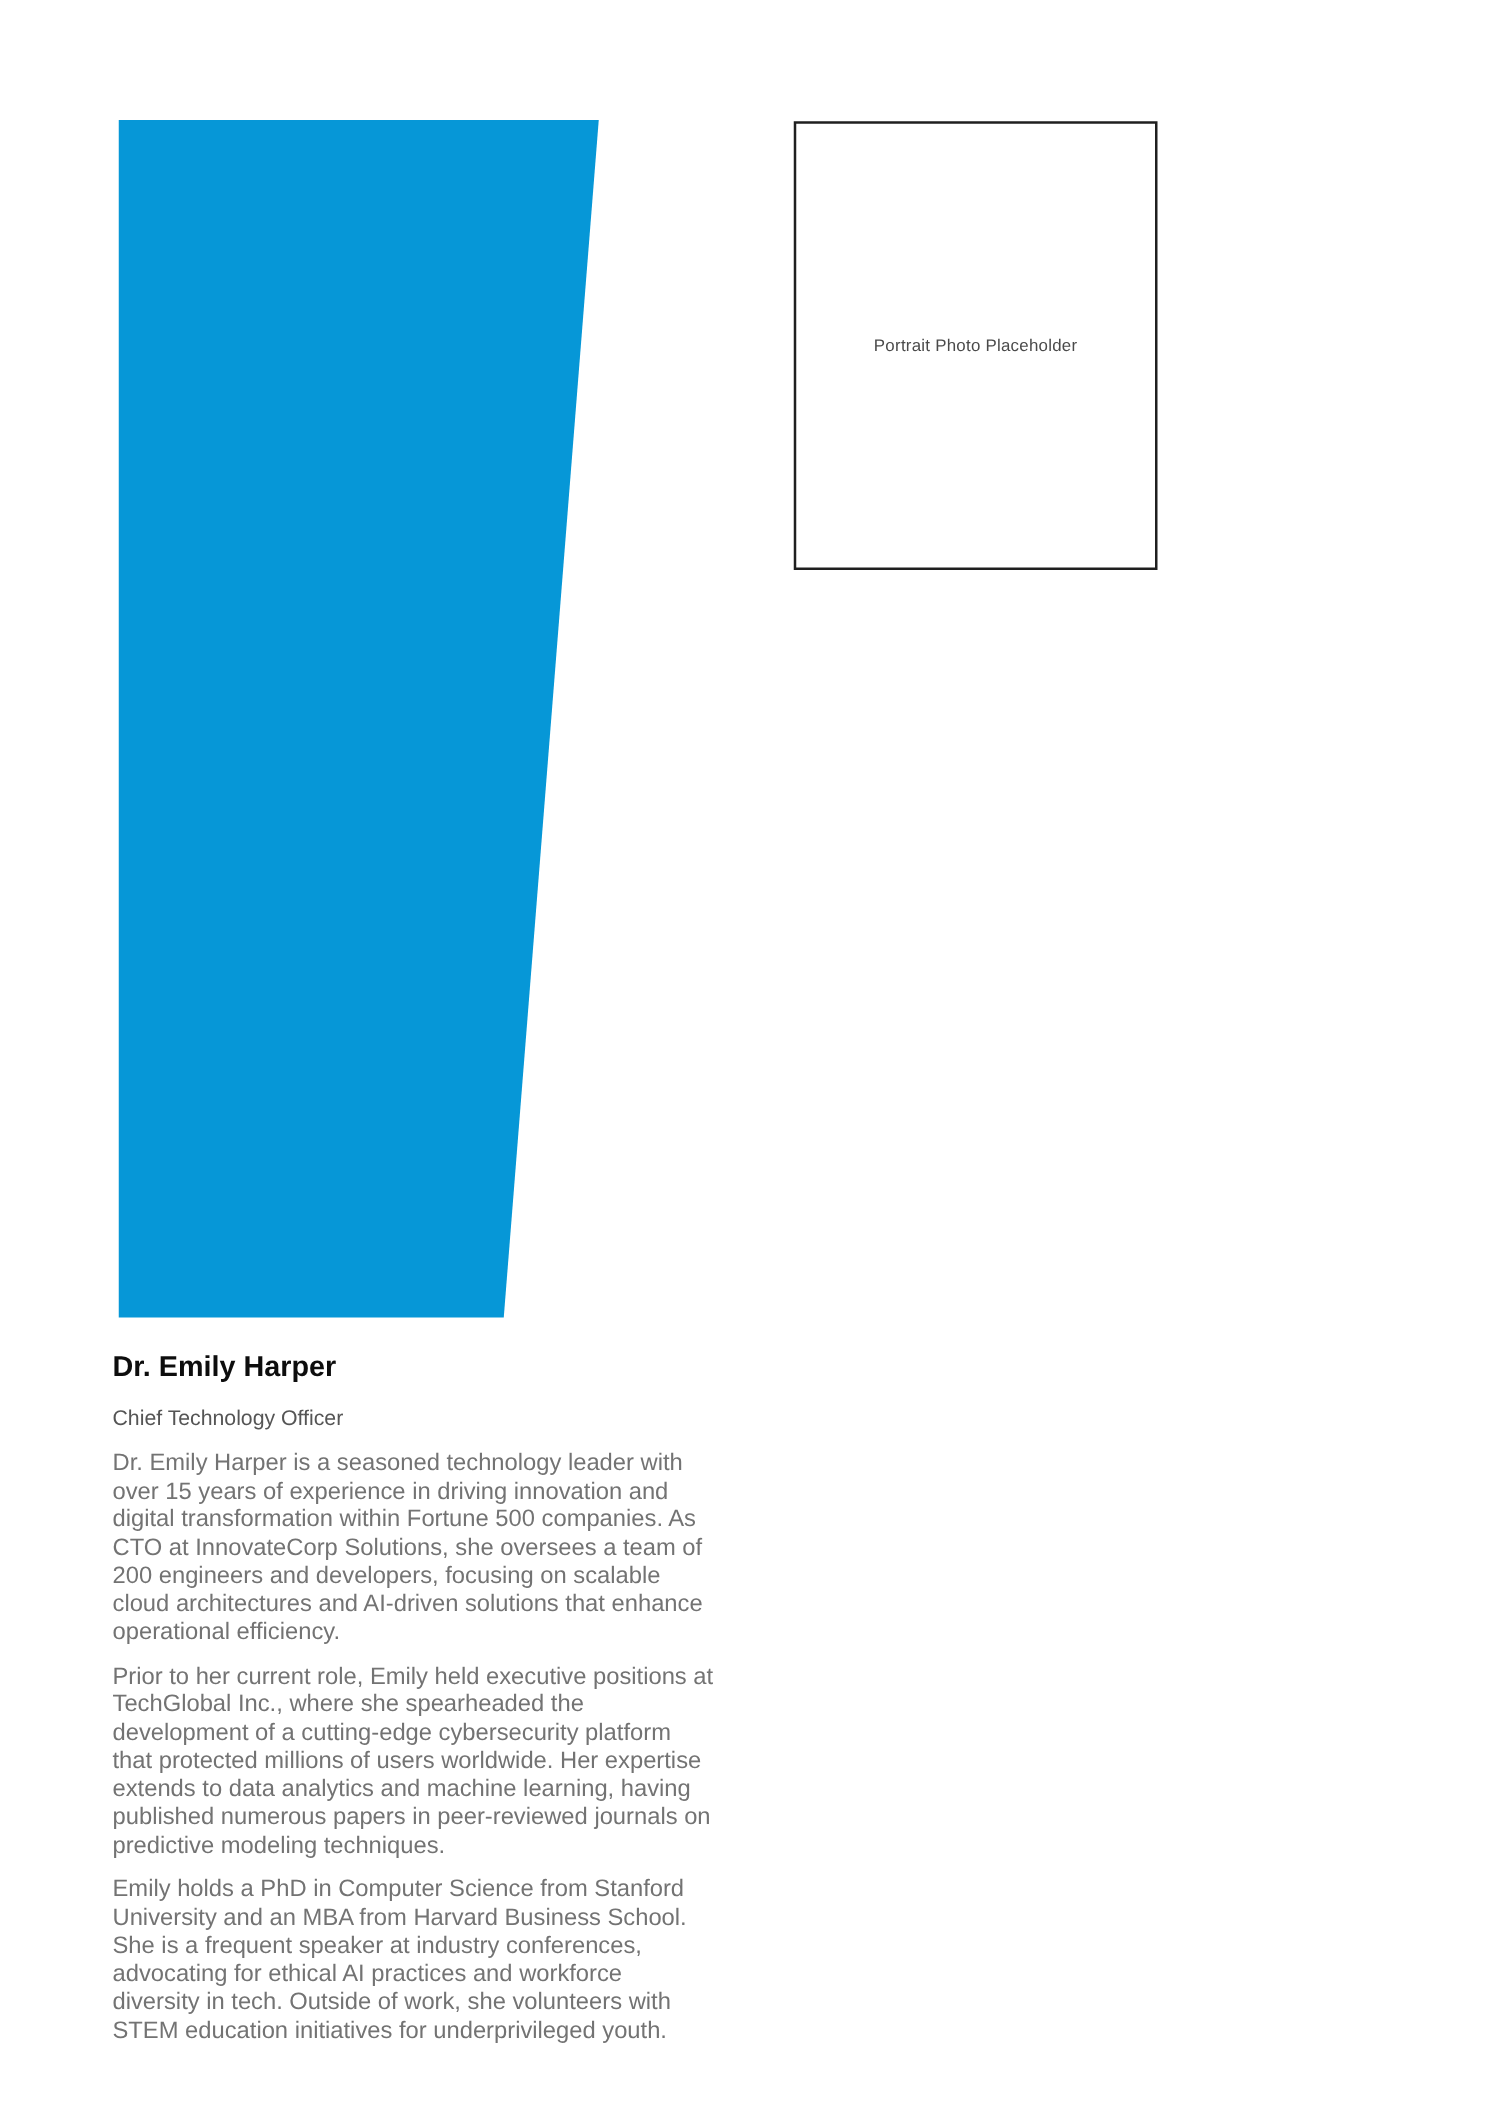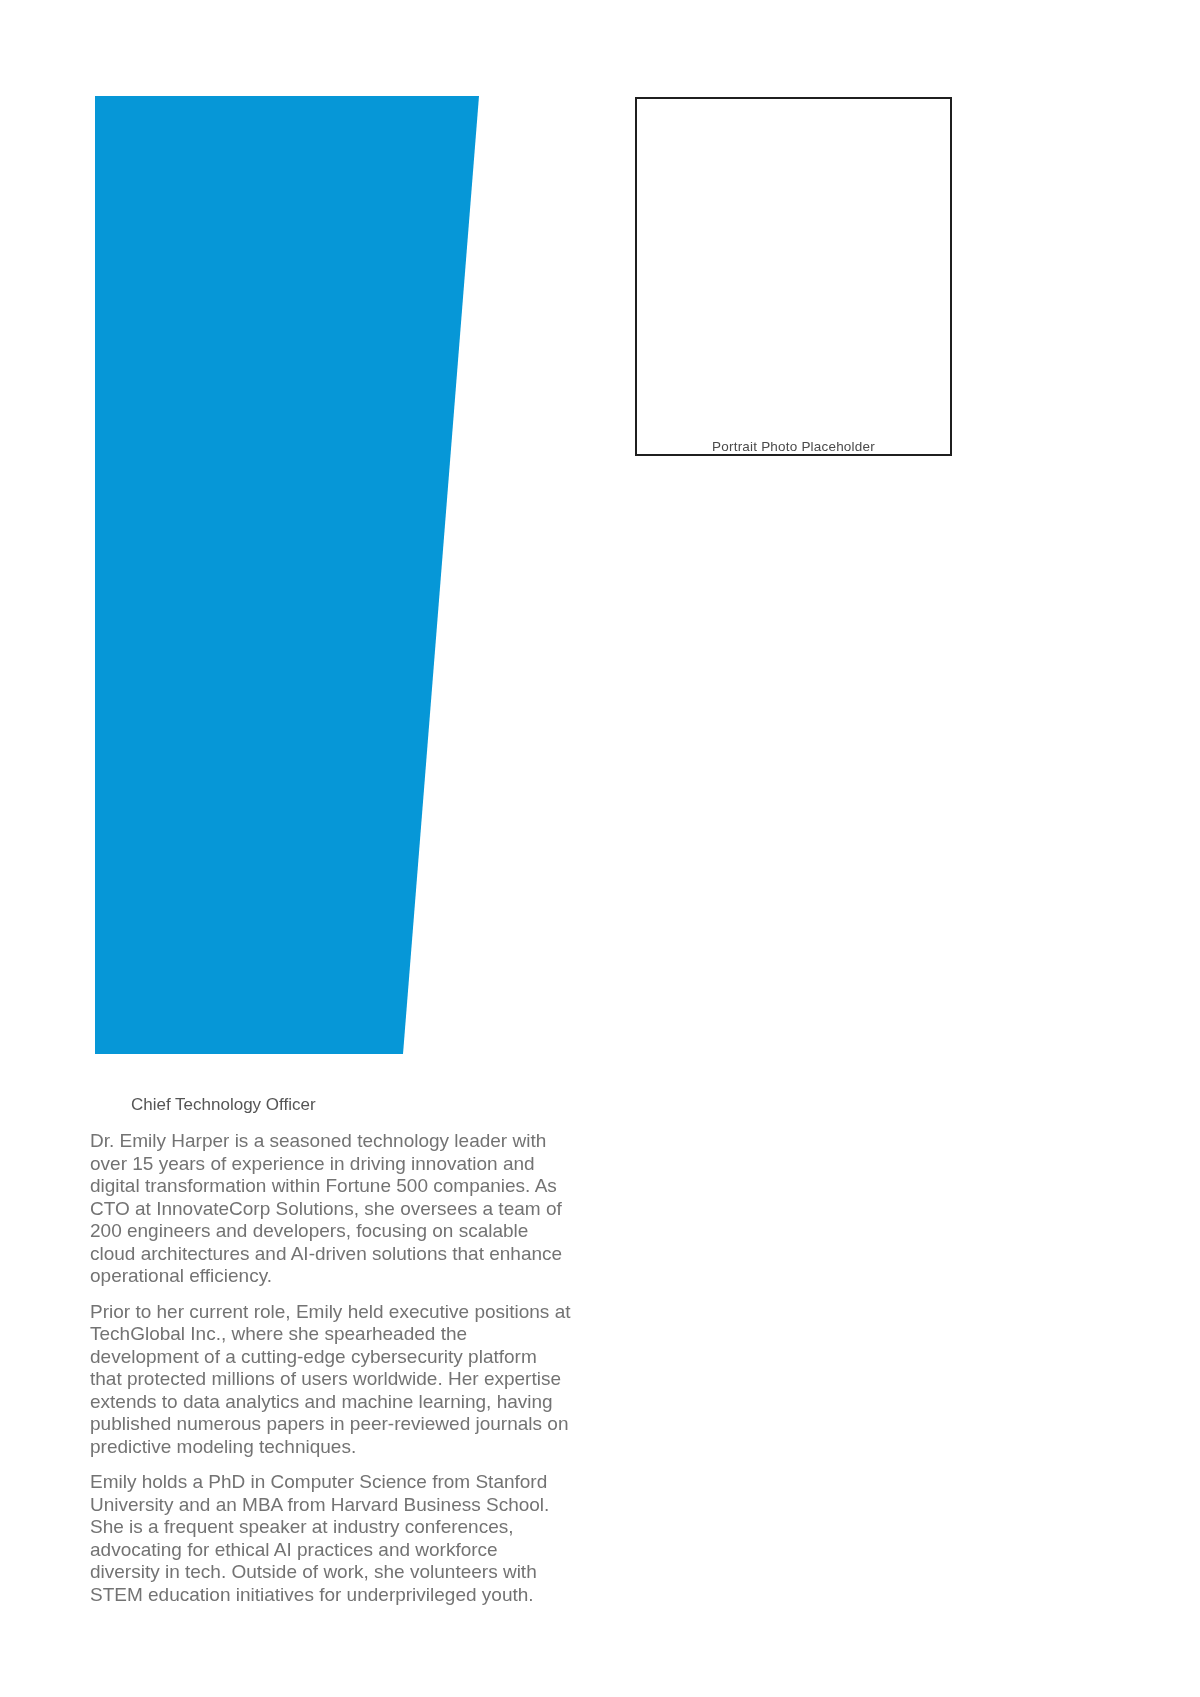--- a/index.html
+++ b/index.html
@@ -21,27 +21,27 @@
     height: 1060px;
     pointer-events: none;
   }
   .accent-svg polygon { fill: #0697D7; }
 
   
   .portrait-box {
     position: absolute;
     left: 635px;
     top: 97px;
-    width: 317px;
+    width: 291px;
     height: 359px;
     box-sizing: border-box;
     border: 2px solid #1F1F1F;
     background: #ffffff;
     display: flex;
-    align-items: flex-end;
+    align-items: center;
     justify-content: center;
   }
   .portrait-box .placeholder-label {
     font-size: 13.5px;
     color: #4A4A4A;
     letter-spacing: 0.2px;
   }
 
   
   .content {
@@ -56,21 +56,20 @@
     font-size: 23px;
     line-height: 30px;
     font-weight: bold;
     color: #0D0D0D;
   }
   .job-title {
     margin-top: 15px;
     font-size: 17px;
     line-height: 24px;
     color: #555555;
-    margin-left: 41px;
   }
   .company-name {
     margin-top: 17px;
     font-size: 15px;
     line-height: 22px;
     font-weight: bold;
     color: #0798D9;
   }
   .bio {
     margin: 13px 0 0 0;
@@ -87,20 +86,21 @@
 
   <svg class="accent-svg" viewBox="0 0 500 1060">
     <polygon points="95,96 479,96 403,1054 95,1054" fill="#0697D7"></polygon>
   </svg>
 
   <div class="portrait-box">
     <span class="placeholder-label">Portrait Photo Placeholder</span>
   </div>
 
   <div class="content">
+    <h1 class="person-name">Dr. Emily Harper</h1>
 
     <div class="job-title">Chief Technology Officer</div>
 
 
     <p class="bio">Dr. Emily Harper is a seasoned technology leader with over 15 years of experience in driving innovation and digital transformation within Fortune 500 companies. As CTO at InnovateCorp Solutions, she oversees a team of 200 engineers and developers, focusing on scalable cloud architectures and AI-driven solutions that enhance operational efficiency.</p>
 
     <p class="bio">Prior to her current role, Emily held executive positions at TechGlobal Inc., where she spearheaded the development of a cutting-edge cybersecurity platform that protected millions of users worldwide. Her expertise extends to data analytics and machine learning, having published numerous papers in peer-reviewed journals on predictive modeling techniques.</p>
 
     <p class="bio">Emily holds a PhD in Computer Science from Stanford University and an MBA from Harvard Business School. She is a frequent speaker at industry conferences, advocating for ethical AI practices and workforce diversity in tech. Outside of work, she volunteers with STEM education initiatives for underprivileged youth.</p>
   </div>

